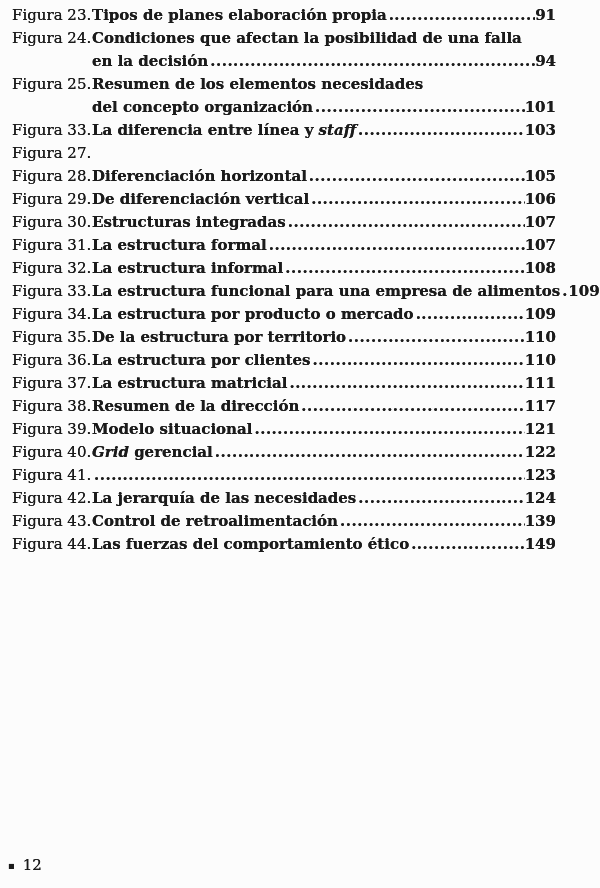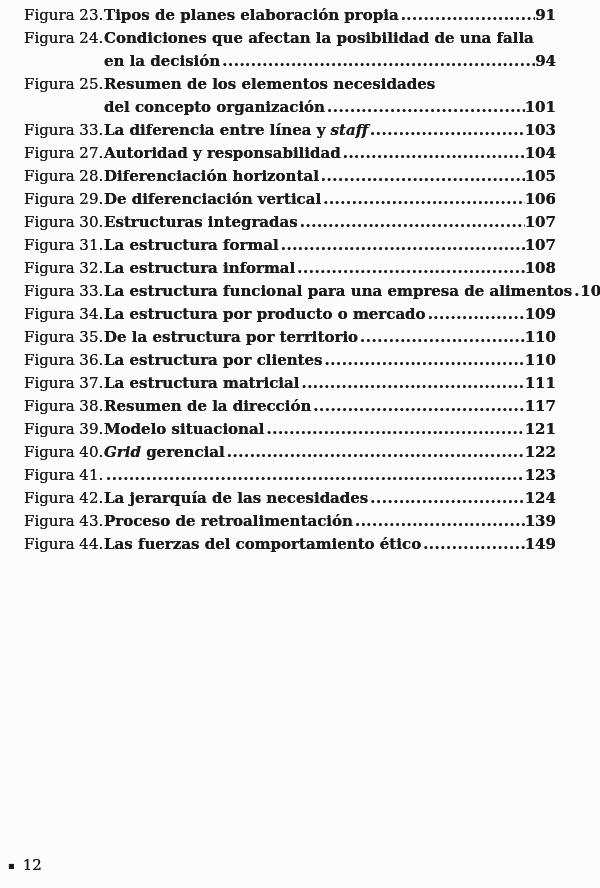--- a/index.html
+++ b/index.html
@@ -7,21 +7,21 @@
   body {
     width: 600px; height: 888px;
     background: var(--bg, #fcfcfc);
     color: var(--fg, #1b1b1b);
     font-family: "DejaVu Serif", "Liberation Serif", serif;
     overflow: hidden;
   }
   .page {
     position: relative;
     width: 564px; height: 888px;
-    padding: 4px 8px 0 24px;
+    padding: 4px 8px 0 12px;
     text-shadow: 0 0 0.4px currentColor; 
   }
   .toc { width: 100%; }
   .entry {
     display: flex;
     align-items: flex-start;
     font-size: 15px;
     line-height: 23px;
   }
   .label { flex: 0 0 80px; white-space: nowrap; }
@@ -93,27 +93,20 @@
         <div class="body">
           <div class="line last">
             <span class="txt"><span>La diferencia entre línea y </span><span class="it">staff</span></span>
             <span class="leader"></span>
             <span class="pg">103</span>
           </div>
         </div>
       </div>
       <div class="entry">
         <span class="label">Figura 27.</span>
-        <div class="body">
-          <div class="line last">
-            <span class="txt"><span>Autoridad y responsabilidad</span></span>
-            <span class="leader"></span>
-            <span class="pg">104</span>
-          </div>
-        </div>
       </div>
       <div class="entry">
         <span class="label">Figura 28.</span>
         <div class="body">
           <div class="line last">
             <span class="txt"><span>Diferenciación horizontal </span></span>
             <span class="leader"></span>
             <span class="pg">105</span>
           </div>
         </div>
@@ -254,21 +247,21 @@
             <span class="txt"><span>La jerarquía de las necesidades </span></span>
             <span class="leader"></span>
             <span class="pg">124</span>
           </div>
         </div>
       </div>
       <div class="entry">
         <span class="label">Figura 43.</span>
         <div class="body">
           <div class="line last">
-            <span class="txt"><span>Proceso de retroalimentación</span></span>
+            <span class="txt"><span>Control de retroalimentación</span></span>
             <span class="leader"></span>
             <span class="pg">139</span>
           </div>
         </div>
       </div>
       <div class="entry">
         <span class="label">Figura 44.</span>
         <div class="body">
           <div class="line last">
             <span class="txt"><span>Las fuerzas del comportamiento ético </span></span>

